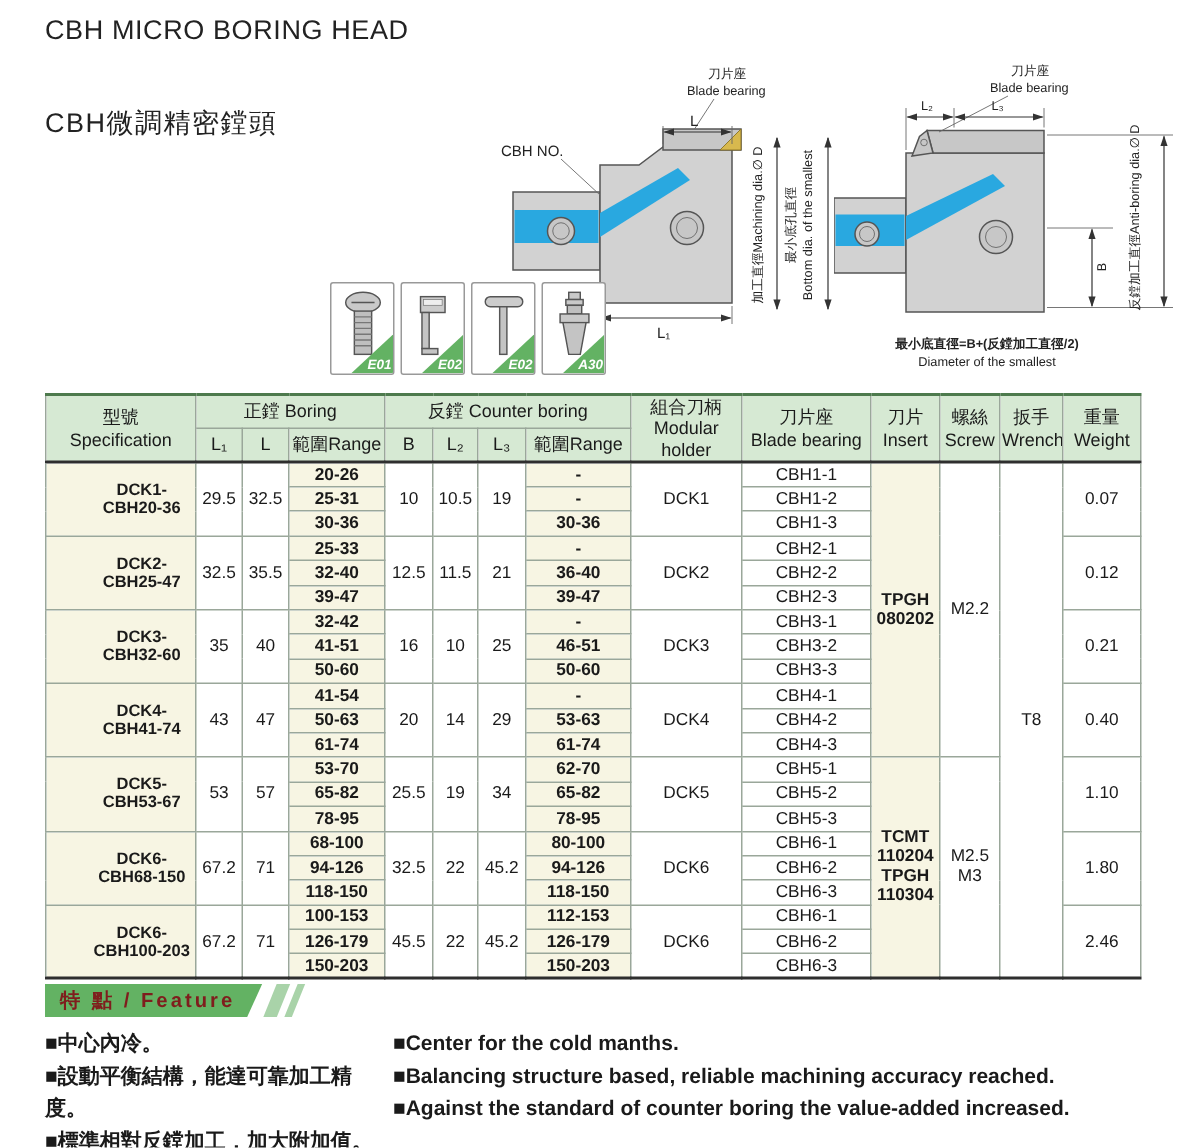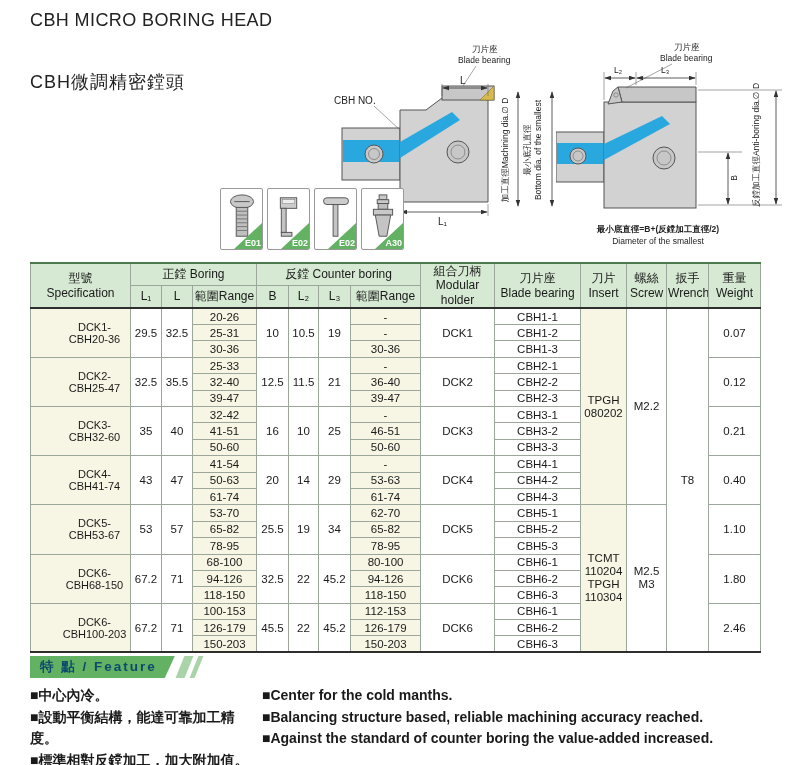--- a/index.html
+++ b/index.html
@@ -36,41 +36,41 @@
   .thin{stroke:#666;stroke-width:.6;fill:none;}
   .lbl{font-size:10px;}
   .lbl-s{font-size:8.5px;}
   .lbl-v{font-size:8.5px;}
 
   
   .thumbs{position:absolute;left:220px;top:188px;display:flex;gap:4px;}
   .thumb{position:relative;width:41px;height:60px;border:1px solid #999;border-radius:2px;background:#fff;overflow:hidden;}
   .thumb svg{display:block;margin:3px auto 0;}
   .thumb .tri{position:absolute;right:0;bottom:0;width:28px;height:26px;background:var(--accent-green,#63b263);clip-path:polygon(100% 0,100% 100%,0 100%);}
-  .thumb .code{position:absolute;right:1px;bottom:1px;color:#fff;font-weight:bold;font-size:9px;}
+  .thumb .code{position:absolute;right:1px;bottom:1px;color:#fff;font-style:italic;font-weight:bold;font-size:9px;}
 
   
   table.spec{position:absolute;left:30px;top:262px;width:730px;border-collapse:collapse;table-layout:fixed;font-size:11.5px;}
   .spec th,.spec td{border:1px solid #9aa79a;text-align:center;vertical-align:middle;padding:0 1px;overflow:hidden;}
   .spec thead th{background:var(--header-green,#d6e9d3);font-weight:normal;font-size:12px;line-height:1.2;height:21px;}
   .spec thead{border-bottom:2px solid #2e2e2e;}
   .spec thead tr:first-child th{border-top:2px solid #4d7a4d;}
   .spec tbody{border-bottom:2px solid #2e2e2e;}
   .spec tbody tr{height:16.4px;}
-  .spec td.cream{background:var(--cell-cream,#f7f5e3);}
+  .spec td.cream{background:var(--cell-cream,#f7f5e3);font-weight:bold;}
   .spec td.white{background:#fff;}
   .spec td.spec{font-size:11px;padding-left:29px;}
   .spec td.insert{font-size:11.5px;line-height:13px;}
   .hdr2{display:block;}
 
   
   .feature{position:absolute;left:30px;top:656px;width:740px;}
   .feature-head-row{display:flex;align-items:stretch;height:22px;}
   .feature-head{
-    background:var(--accent-green,#63b263);color:#0c4a6e;font-weight:bold;font-size:13.5px;
+    background:var(--accent-green,#63b263);color:#7f1d1d;font-weight:bold;font-size:13.5px;
     line-height:22px;padding:0 18px 0 10px;letter-spacing:2px;
     clip-path:polygon(0 0,100% 0,calc(100% - 10px) 100%,0 100%);
   }
   .stripe{width:9px;margin-left:5px;background:var(--accent-green-light,#a9d3a9);transform:skewX(-22deg);}
   .stripe.s2{width:5px;}
   .feature-cols{display:flex;margin-top:7px;}
   .feature-col{list-style:none;margin:0;padding:0;font-weight:bold;font-size:14px;line-height:21.5px;}
   .feature-col.zh{width:232px;}
   .feature-col.en{flex:1;}
 </style>

